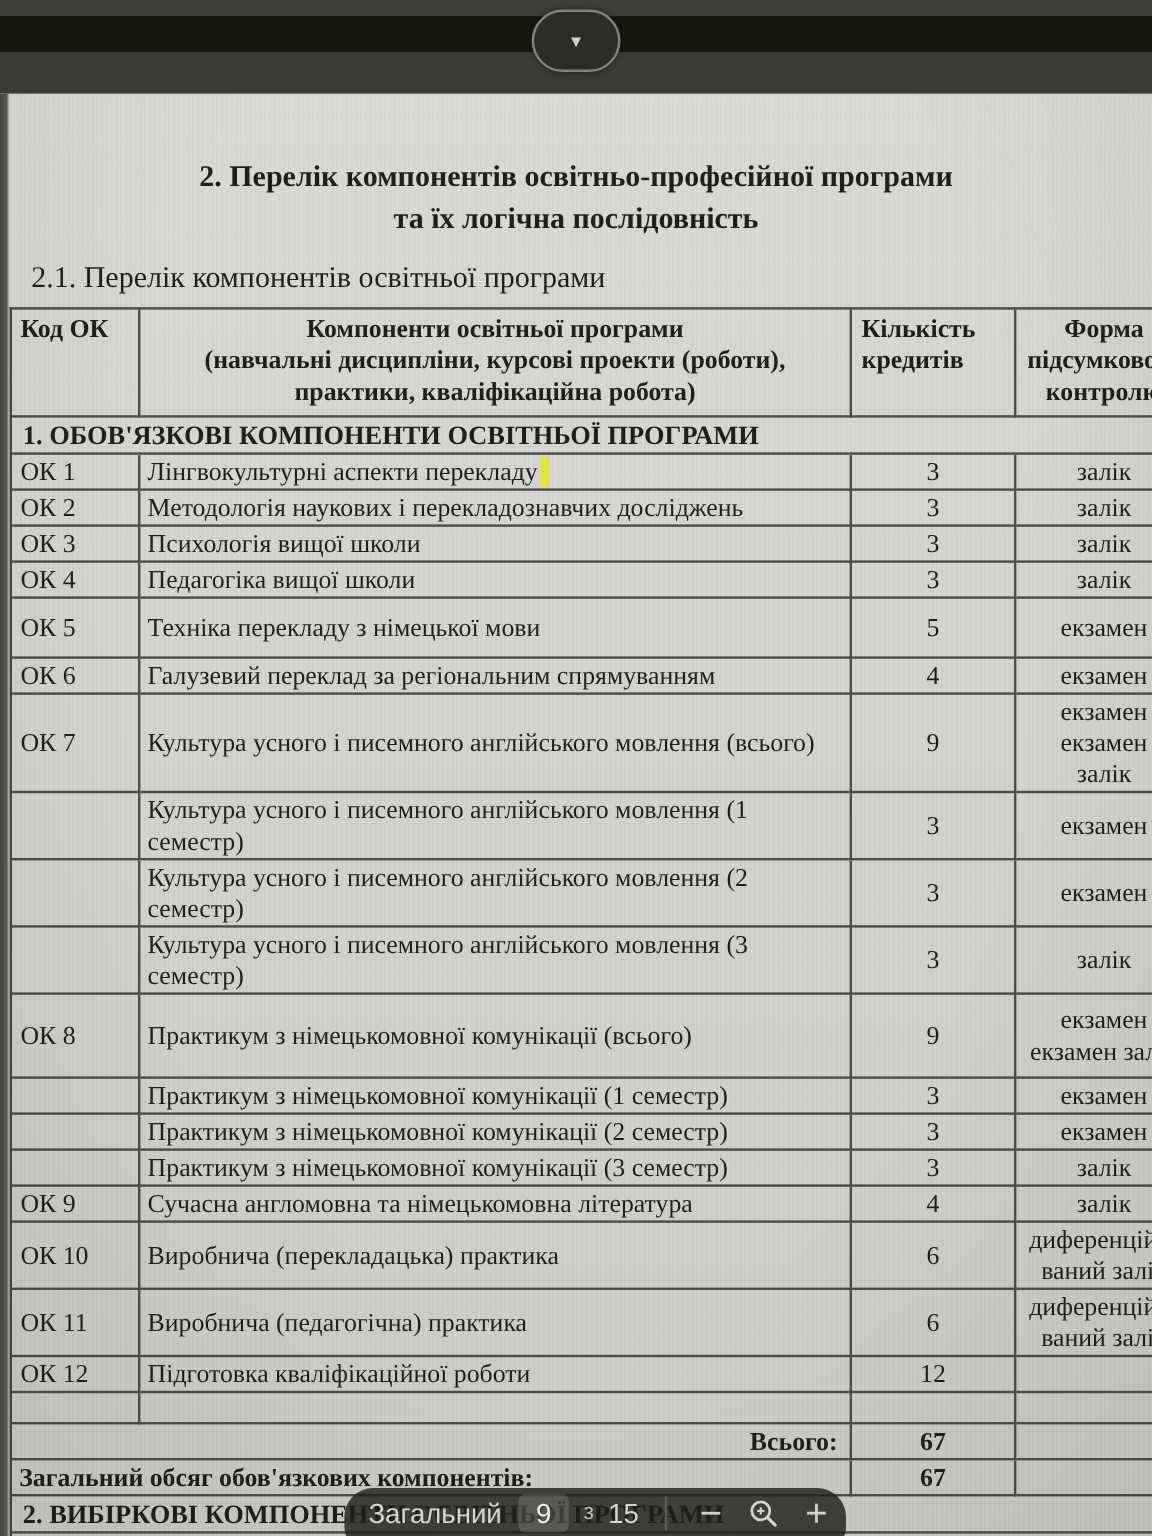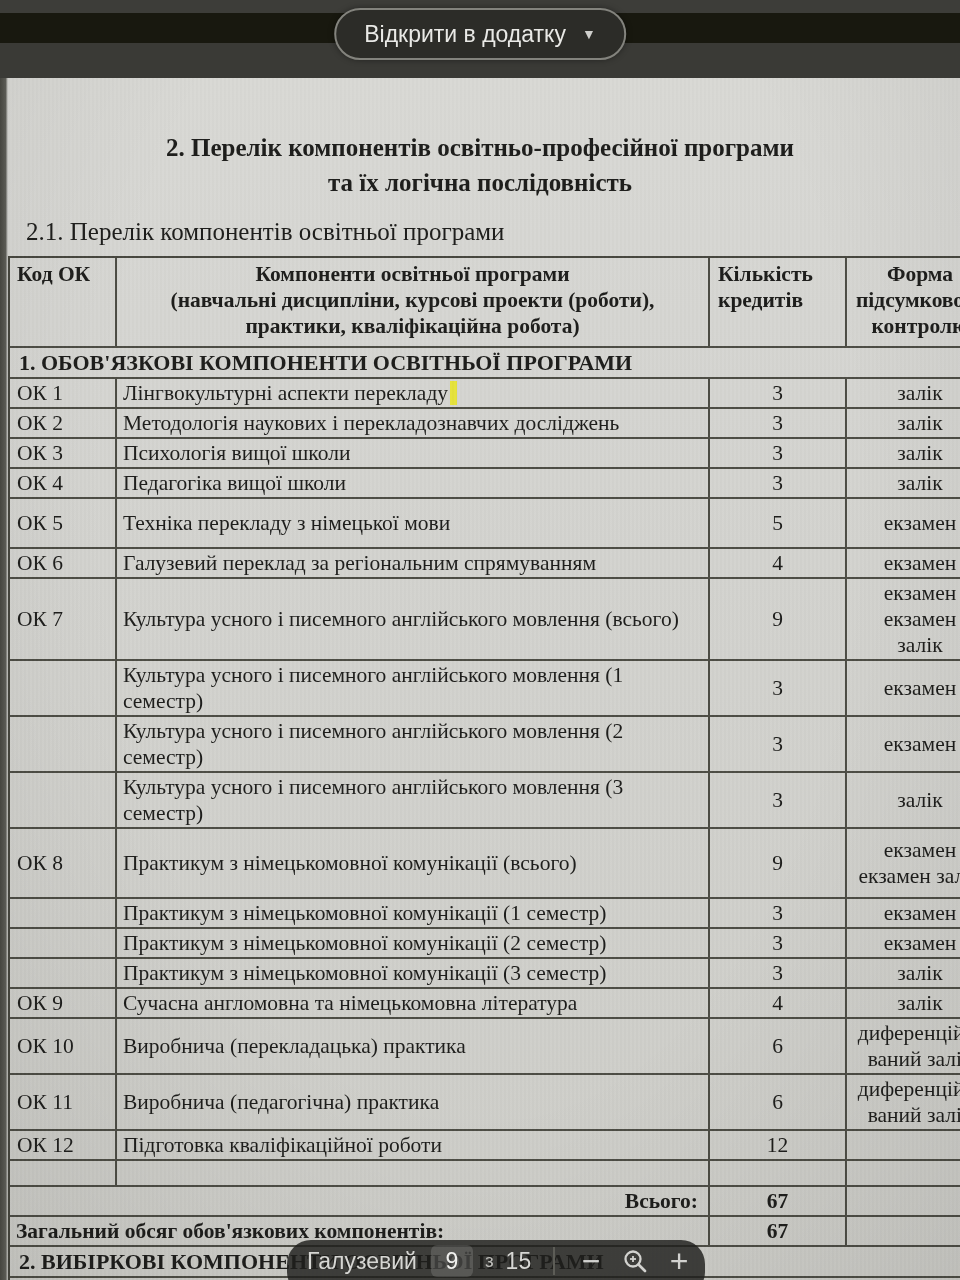--- a/index.html
+++ b/index.html
@@ -93,21 +93,20 @@
   .pt-btn{
     width:44px;height:40px;display:flex;align-items:center;justify-content:center;
     color:#d2d2cf;font-size:32px;font-weight:400;cursor:pointer;line-height:1;
   }
 </style>
 </head>
 <body>
 
 <div class="topbar">
   <div class="pill">
-    <span>Відкрити в додатку</span>
     <span class="chev">▼</span>
   </div>
 </div>
 
 <div class="doc">
   <div class="title">
     <div>2. Перелік компонентів освітньо-професійної програми</div>
     <div>та їх логічна послідовність</div>
   </div>
   <div class="subtitle">2.1. Перелік компонентів освітньої програми</div>
@@ -222,21 +221,21 @@
       <div>Вибір компоненту з блоку (за наявності)</div>
 
     </div>
 
   </div>
 
   <div class="left-edge"></div>
 </div>
 
 <div class="page-toolbar" style="background: rgba(31, 31, 28, 0.82);">
-  <span class="pt-label">Галузевий</span>
+  <span class="pt-label">Загальний</span>
   <span class="pt-input">9</span>
   <span class="pt-of">з</span>
   <span class="pt-total">15</span>
   <span class="pt-divider"></span>
   <span class="pt-btn">−</span>
   <span class="pt-btn">
     <svg width="26" height="26" viewBox="0 0 26 26">
       <circle cx="11" cy="11" r="7.5" fill="none" stroke="#d2d2cf" stroke-width="2.3"></circle>
       <line x1="16.5" y1="16.5" x2="23" y2="23" stroke="#d2d2cf" stroke-width="2.6" stroke-linecap="round"></line>
       <line x1="8" y1="11" x2="14" y2="11" stroke="#d2d2cf" stroke-width="1.8"></line>

